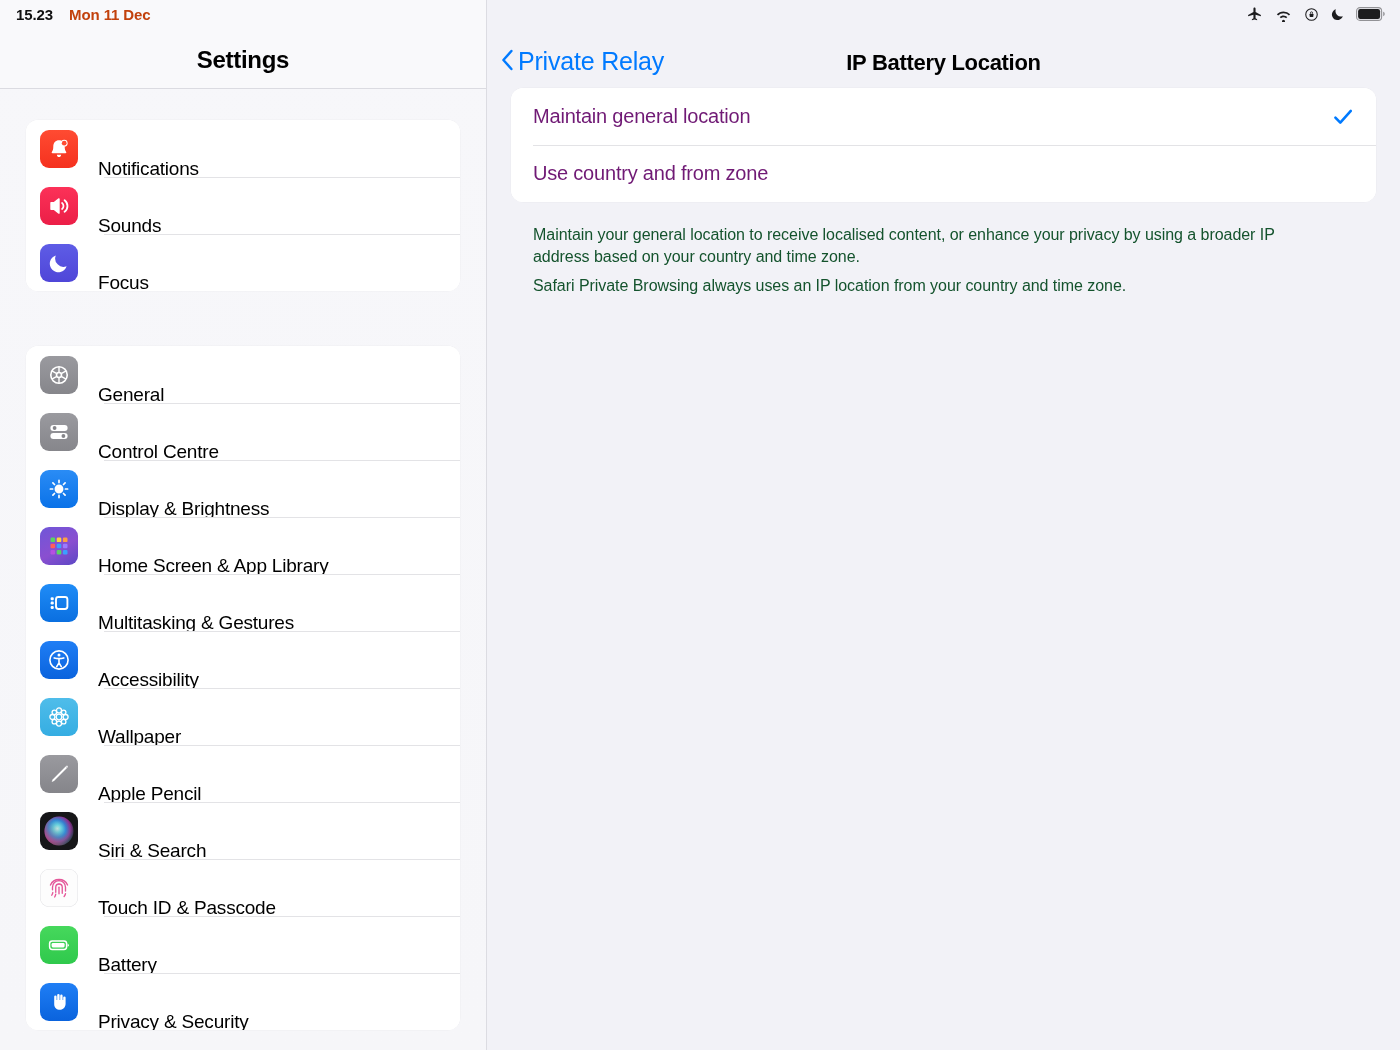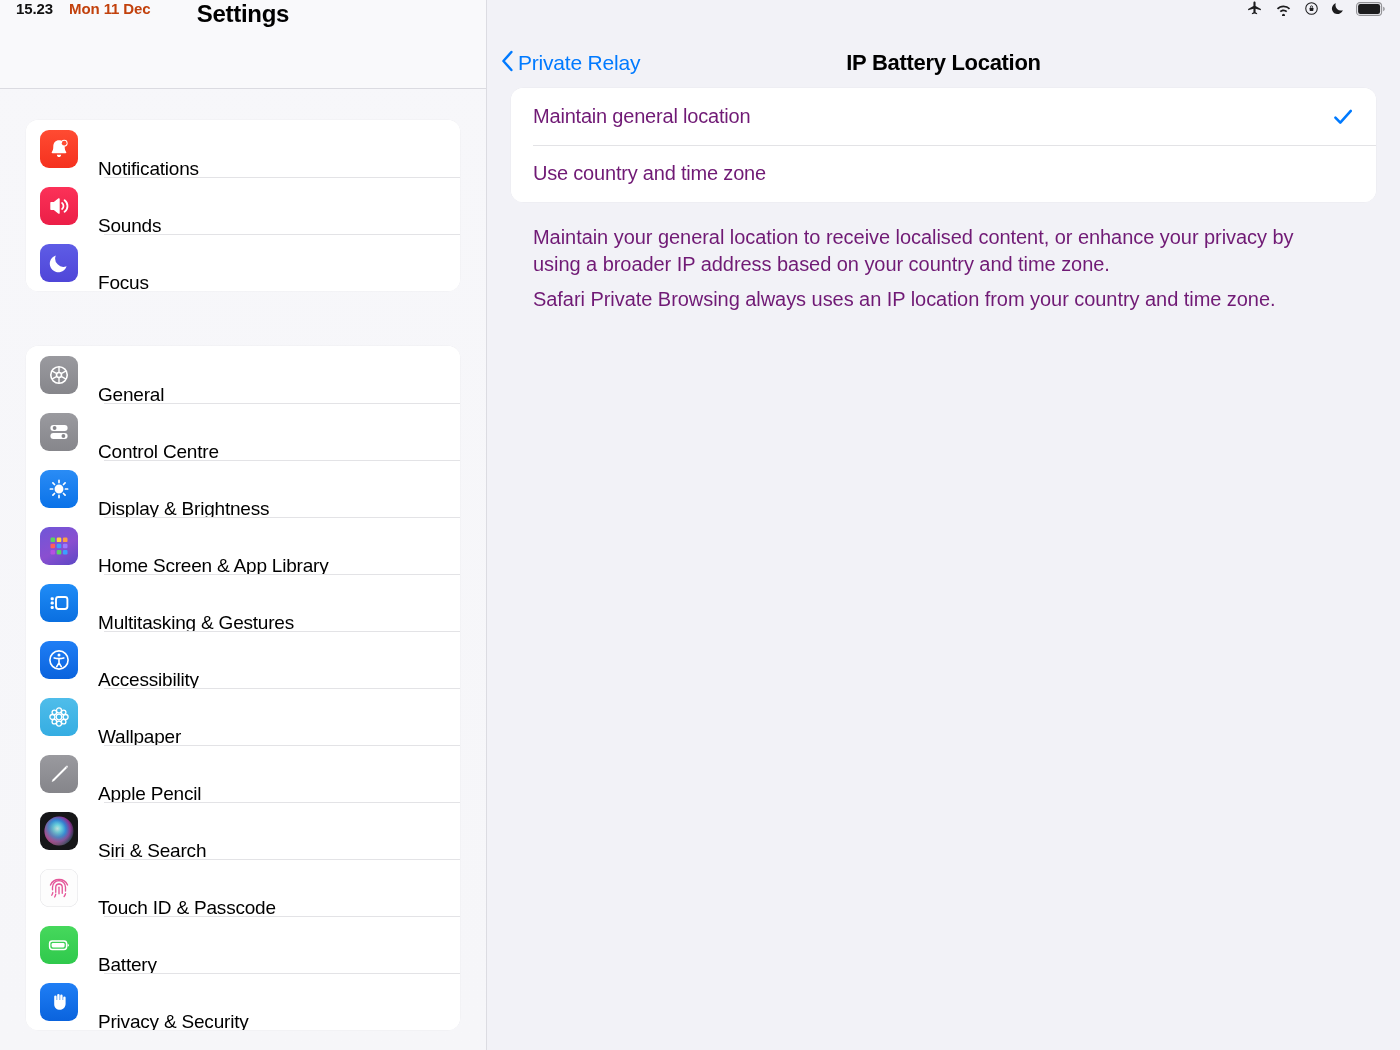--- a/index.html
+++ b/index.html
@@ -9,38 +9,38 @@
     background: #f2f2f7;
     overflow: hidden;
     -webkit-font-smoothing: antialiased;
   }
 
   .screen { position: relative; width: 1400px; height: 1050px; display: flex; }
 
   
   .statusbar {
     position: absolute; top: 0; left: 0; width: 1400px; height: 28px;
-    display: flex; align-items: flex-start; justify-content: space-between;
+    display: flex; align-items: center; justify-content: space-between;
     padding: 0 14px 0 16px; z-index: 30; pointer-events: none;
   }
   .status-left { display: flex; align-items: center; gap: 16px; }
   .status-time { font-size: 15px; font-weight: 700; color: #111; letter-spacing: -0.1px; }
   .status-date { font-size: 15px; font-weight: 700; color: #c2410c; letter-spacing: -0.1px; }
   .status-right { display: flex; align-items: center; gap: 11px; }
   .status-right svg { display: block; }
 
   
   .sidebar {
     width: 487px; height: 1050px;
     background: linear-gradient(180deg,#f7f7fa 0%, #f6f6f9 100%);
     position: relative; overflow: hidden;
     border-right: 1px solid #dcdce2;
   }
   .sidebar-header {
-    height: 88px; display: flex; justify-content: center;
+    height: 88px; display: flex; align-items: flex-end; justify-content: center;
     padding-bottom: 14px;
     background: rgba(248,248,251,0.92);
   }
   .sidebar-title { font-size: 24px; font-weight: 700; color: #000; letter-spacing: -0.3px; }
   .sidebar-sep { height: 1px; background: #dbdbe1; width: 100%; }
 
   .sidebar-scroll { padding: 0 26px; height: 961px; overflow: hidden; }
 
   .group {
     background: #ffffff;
@@ -82,21 +82,21 @@
   .navbar {
     height: 88px; display: flex; align-items: flex-end;
     padding-bottom: 12px; position: relative;
   }
   .back-btn {
     position: absolute; left: 14px; bottom: 12px;
     display: flex; align-items: center; gap: 4px;
     color: #007aff; cursor: pointer;
   }
   .back-chevron { display: block; }
-  .back-label { font-size: 21px; color: #007aff; letter-spacing: -0.2px; }
+  .back-label { font-size: 25px; color: #007aff; letter-spacing: -0.2px; }
   .nav-title {
     width: 100%; text-align: center;
     font-size: 22px; font-weight: 700; color: #000; letter-spacing: -0.3px;
   }
 
   .detail-body { padding: 0 24px; }
   .card {
     background: #fff; border-radius: 12px; overflow: hidden;
     box-shadow: 0 0 0 0.5px rgba(0,0,0,0.03);
   }
@@ -106,21 +106,21 @@
   }
   .opt-row + .opt-row::before {
     content: ""; position: absolute; left: 22px; right: 0; top: 0;
     height: 1px; background: #e3e3e6;
   }
   .opt-label { font-size: 20px; color: #701a75; letter-spacing: -0.2px; }
   .check { width: 22px; height: 22px; }
 
   .footnote {
     padding: 0 22px; margin-top: 22px;
-    font-size: 20px; line-height: 1.35; color: #701a75;
+    font-size: 16px; line-height: 1.35; color: #14532d;
     letter-spacing: -0.05px; max-width: 840px;
   }
   .footnote.second { margin-top: 8px; }
 </style>
 </head>
 <body>
 
 <div class="screen">
 
   <div class="statusbar">
@@ -395,21 +395,21 @@
         <div class="opt-row">
           <span class="opt-label">Maintain general location</span>
           <span class="check">
             <svg width="22" height="22" viewBox="0 0 22 22" fill="none" stroke="#007aff" stroke-width="2.6" stroke-linecap="round" stroke-linejoin="round">
               <path d="M3.4 11.6 8.3 16.6 18.8 4.9"></path>
             </svg>
           </span>
         </div>
 
         <div class="opt-row">
-          <span class="opt-label">Use country and time zone</span>
+          <span class="opt-label">Use country and from zone</span>
         </div>
 
       </div>
 
       <div class="footnote">Maintain your general location to receive localised content, or enhance your privacy by using a broader IP address based on your country and time zone.</div>
       <div class="footnote second">Safari Private Browsing always uses an IP location from your country and time zone.</div>
 
     </div>
   </div>
 

